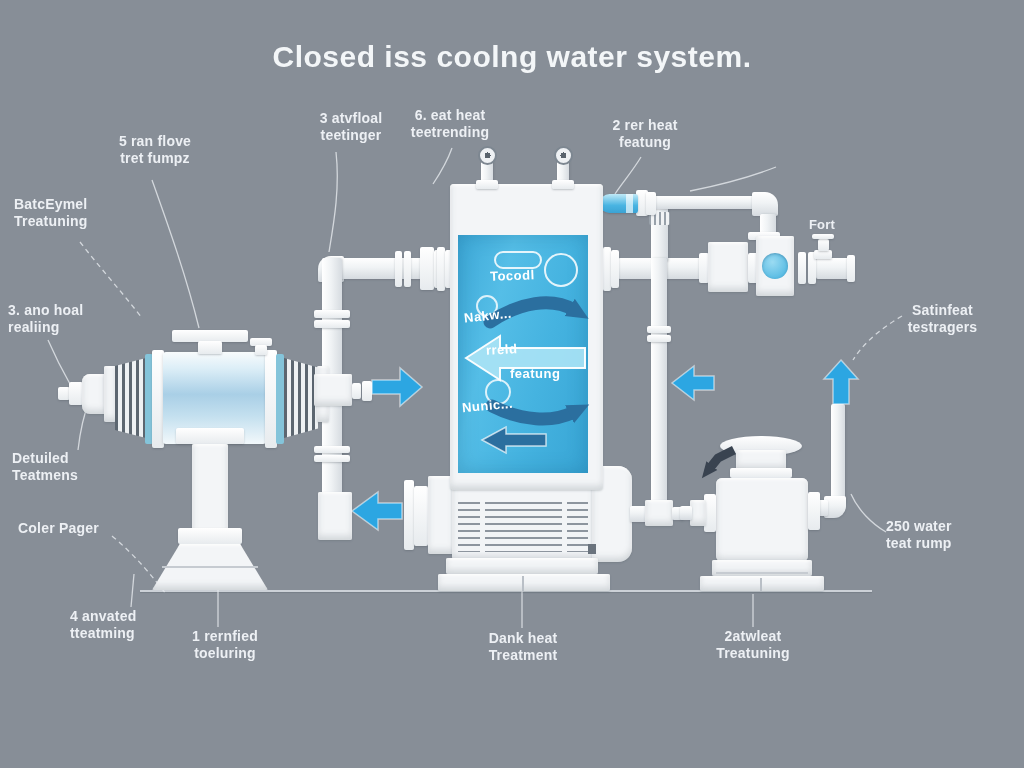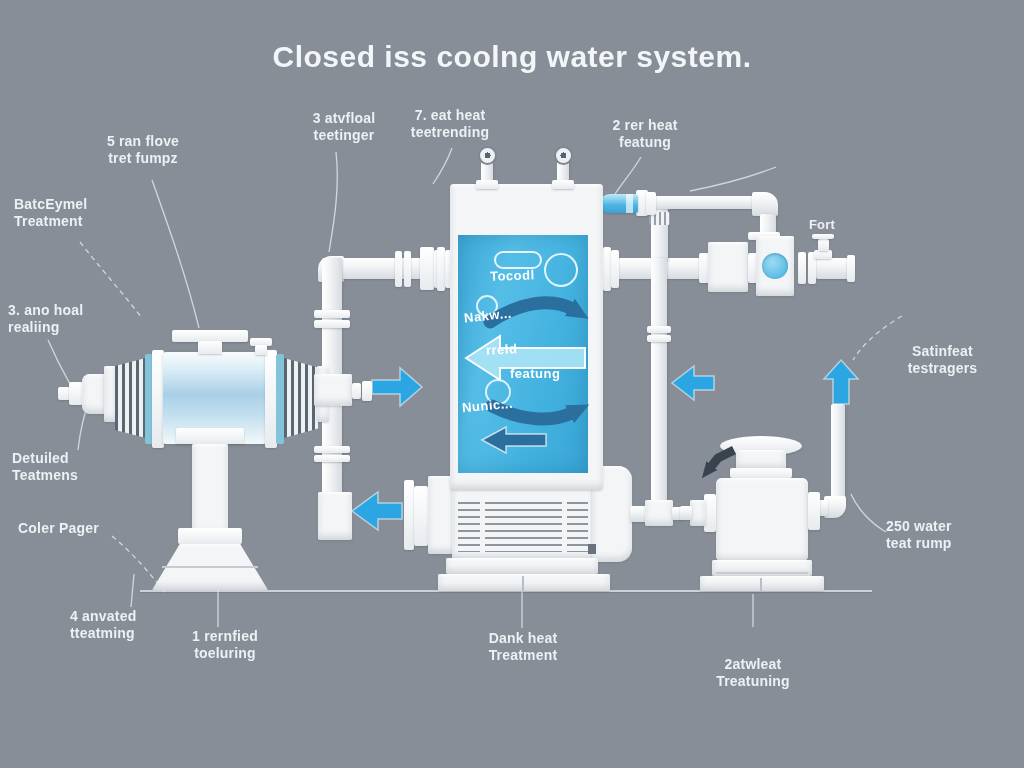--- a/index.html
+++ b/index.html
@@ -208,42 +208,42 @@
     <path d="M734 450 L718 458 L710 468" fill="none" stroke="#394350" stroke-width="9" marker-end="url(#ah2)"></path>
   </svg>
 
   <div class="tanktext" style="left:490px;top:268px;transform:rotate(-2deg);">Tocodl</div>
   <div class="tanktext" style="left:464px;top:308px;transform:rotate(-6deg);">Nakw...</div>
   <div class="tanktext" style="left:486px;top:342px;transform:rotate(-3deg);">rreld</div>
   <div class="tanktext" style="left:510px;top:366px;">featung</div>
   <div class="tanktext" style="left:462px;top:398px;transform:rotate(-5deg);">Nunic...</div>
 
   <div class="title">Closed iss coolng water system.</div>
-  <div class="callout" style="left:88px;top:133px;width:110px;">5 ran flove
+  <div class="callout" style="left:100px;top:133px;width:110px;">5 ran flove
 tret fumpz</div>
-  <div class="callout" style="left:294px;top:110px;width:100px;">3 atvfloal
+  <div class="callout" style="left:301px;top:110px;width:100px;">3 atvfloal
 teetinger</div>
-  <div class="callout" style="left:395px;top:107px;width:110px;">7. eat heat
+  <div class="callout" style="left:395px;top:107px;width:110px;">6. eat heat
 teetrending</div>
   <div class="callout" style="left:595px;top:117px;width:100px;">2 rer heat
 featung</div>
   <div class="callout left" style="left:14px;top:196px;width:115px;">BatcEymel
-Treatment</div>
+Treatuning</div>
   <div class="callout left" style="left:8px;top:302px;width:100px;">3. ano hoal
 realiing</div>
-  <div class="callout" style="left:885px;top:302px;width:115px;margin-top:41px;">Satinfeat
+  <div class="callout" style="left:885px;top:302px;width:115px;">Satinfeat
 testragers</div>
   <div class="callout left" style="left:12px;top:450px;width:100px;">Detuiled
 Teatmens</div>
   <div class="callout left" style="left:18px;top:520px;width:130px;">Coler Pager</div>
   <div class="callout left" style="left:886px;top:518px;width:100px;">250 water
 teat rump</div>
   <div class="callout left" style="left:70px;top:608px;width:120px;">4 anvated
 tteatming</div>
   <div class="callout" style="left:175px;top:628px;width:100px;">1 rernfied
 toeluring</div>
   <div class="callout" style="left:468px;top:630px;width:110px;">Dank heat
 Treatment</div>
-  <div class="callout" style="left:698px;top:656px;width:110px;">2atwleat
+  <div class="callout" style="left:698px;top:628px;width:110px;">2atwleat
 Treatuning</div>
   <div class="callout" style="left:800px;top:217px;width:44px;font-size:13px;">Fort</div>
 
 </div>
 
 </body></html>

